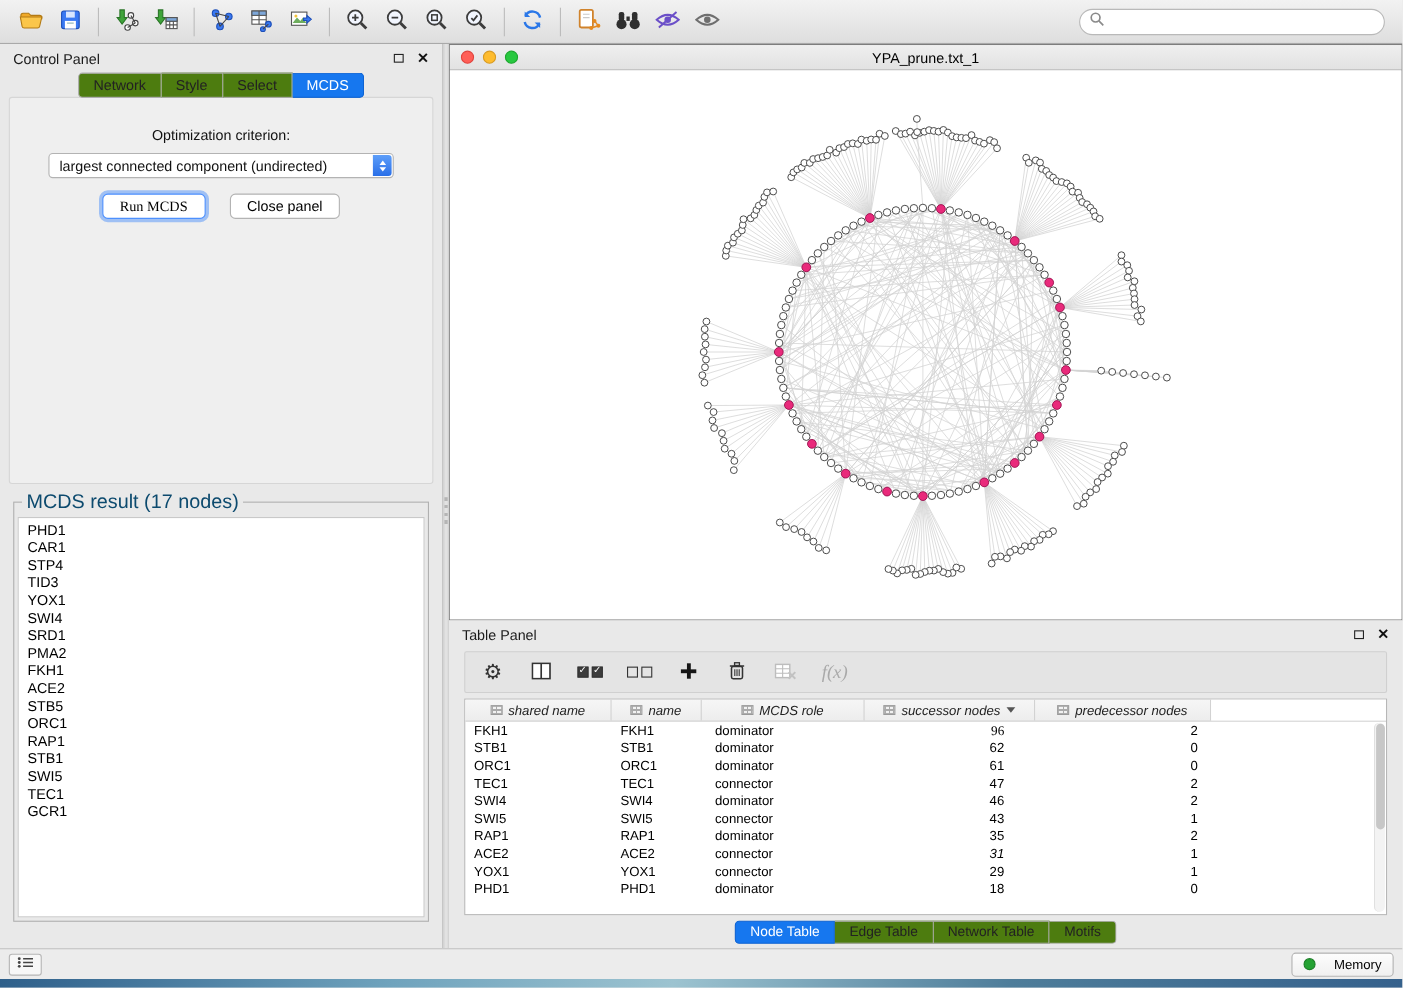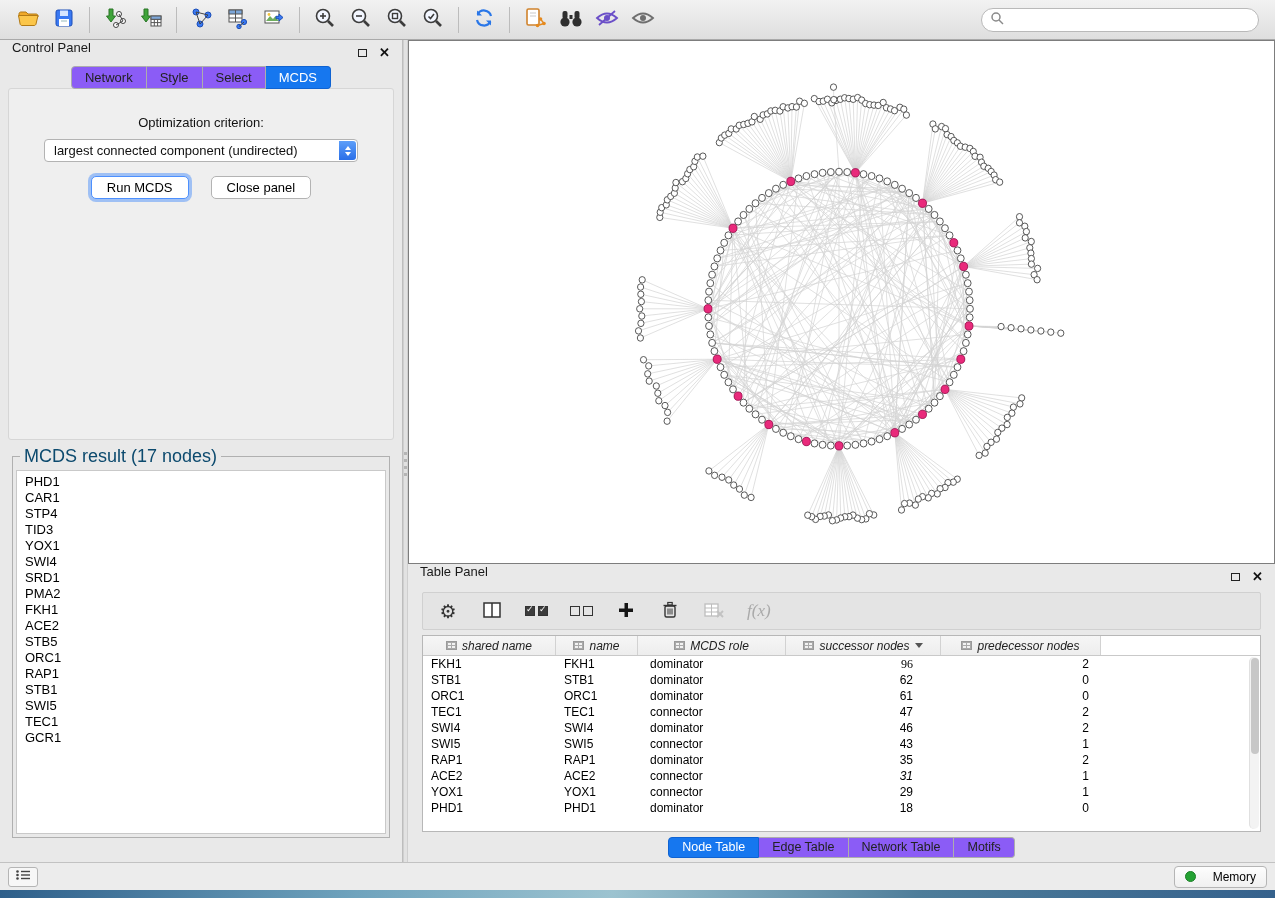--- a/index.html
+++ b/index.html
@@ -18,41 +18,41 @@
   .search{margin-left:auto;width:278px;height:24px;background:#fff;border:1px solid #b9b9b9;
     border-radius:12px;display:flex;align-items:center;padding:0 8px;gap:5px;margin-right:6px;}
   .search input{border:none;outline:none;flex:1;font-size:12px;background:transparent;font-family:"Liberation Sans",sans-serif;}
   
   .main{position:absolute;top:40px;left:0;right:0;bottom:36px;display:flex;}
   .vsplit{width:5px;background:#e2e2e2;border-left:1px solid #cfcfcf;border-right:1px solid #cfcfcf;position:relative;}
   .vsplit::after{content:"";position:absolute;left:0;top:412px;width:3px;height:26px;
     background:repeating-linear-gradient(#b5b5b5 0 3px,transparent 3px 7px);}
   
   .control-panel{width:403px;background:#e9e9e9;display:flex;flex-direction:column;border-right:1px solid #bdbdbd;}
-  .panel-header{height:26px;display:flex;padding:0 12px;font-size:13px;color:#1a1a1a;}
+  .panel-header{height:26px;display:flex;align-items:center;padding:0 12px;font-size:13px;color:#1a1a1a;}
   .win-icons{margin-left:auto;display:flex;align-items:center;gap:12px;}
   .win-sq{width:9px;height:8px;border:1.5px solid #222;display:inline-block;}
   .win-x{font-size:13px;font-weight:bold;color:#111;line-height:10px;}
   .seg{display:flex;justify-content:center;position:relative;z-index:2;}
-  .seg .tab{padding:3px 13px;font-size:13px;background:#8b5cf6;border:1px solid #adadad;border-left:none;cursor:pointer;color:#222;}
+  .seg .tab{padding:3px 13px;font-size:13px;background:#4d7c0f;border:1px solid #adadad;border-left:none;cursor:pointer;color:#222;}
   .seg .tab:first-child{border-left:1px solid #adadad;border-radius:4px 0 0 4px;}
   .seg .tab:last-child{border-radius:0 4px 4px 0;}
   .seg .tab.active{background:#1677ef;border-color:#0f63d2;color:#fff;}
   .tab-content{margin:-1px 8px 6px;background:#efefef;border:1px solid #d6d6d6;border-radius:3px;
     height:352px;padding-top:26px;text-align:center;}
   .opt-label{font-size:13px;margin-bottom:9px;color:#111;}
   .dropdown{width:314px;height:23px;margin:0 auto;background:#fff;border:1px solid #b3b3b3;border-radius:4px;
     display:flex;align-items:center;font-size:13px;padding-left:9px;position:relative;cursor:pointer;text-align:left;}
   .stepper{position:absolute;right:1px;top:1px;bottom:1px;width:17px;border-radius:0 3px 3px 0;
     background:linear-gradient(#5d9ef9,#2a6fe8);display:flex;flex-direction:column;align-items:center;justify-content:center;gap:2px;}
   .arr-up{width:0;height:0;border-left:3.5px solid transparent;border-right:3.5px solid transparent;border-bottom:4px solid #fff;}
   .arr-dn{width:0;height:0;border-left:3.5px solid transparent;border-right:3.5px solid transparent;border-top:4px solid #fff;}
   .btn-row{margin-top:14px;display:flex;justify-content:center;gap:22px;}
   .btn{height:23px;padding:0 15px;font-size:13px;background:#fff;border:1px solid #b3b3b3;border-radius:5px;cursor:pointer;font-family:"Liberation Sans",sans-serif;}
-  .btn.focus{border-color:#4d90fe;box-shadow:0 0 0 3px rgba(80,145,250,.5);}
+  .btn.focus{border-color:#4d90fe;box-shadow:0 0 0 3px rgba(80,145,250,.5);font-family:Liberation Serif, serif;}
   .cp-fieldset{margin:0 12px 24px;border:1px solid #b0b0b0;flex:1;display:flex;flex-direction:column;padding:3px;background:#e9e9e9;}
   .cp-fieldset legend{font-size:18px;padding:0 4px;margin-left:4px;color:#0c4a6e;}
   .result-list{flex:1;background:#fff;border:1px solid #c9c9c9;overflow:hidden;padding:3px 8px;}
   .result-item{font-size:13px;line-height:16px;color:#000;}
   
   .right-col{flex:1;display:flex;flex-direction:column;}
   .net-window{height:524px;display:flex;flex-direction:column;border:1px solid #7d7d7d;}
   .net-titlebar{height:23px;background:linear-gradient(#efefef,#e2e2e2);border-bottom:1px solid #b5b5b5;
     display:flex;align-items:center;position:relative;padding:0 10px;}
   .tl{width:12px;height:12px;border-radius:50%;margin-right:8px;display:inline-block;}
@@ -308,20 +308,26 @@
           <div class="result-item">GCR1</div>
         </div>
     </fieldset>
   </div>
 
   <div class="vsplit"></div>
 
   <div class="right-col">
 
     <div class="net-window">
+      <div class="net-titlebar">
+        <span class="tl red"></span>
+        <span class="tl yellow"></span>
+        <span class="tl green"></span>
+        <span class="net-title">YPA_prune.txt_1</span>
+      </div>
       <div class="net-canvas">
         <svg id="netsvg" preserveAspectRatio="none" viewBox="0 0 865 499">
             <g stroke="#b0b0b0" stroke-width="0.7" opacity="0.55">
               <line x1="324.0" y1="179.0" x2="405.5" y2="384.7"></line>
               <line x1="493.1" y1="141.2" x2="405.5" y2="384.7"></line>
               <line x1="353.0" y1="362.0" x2="470.5" y2="380.6"></line>
               <line x1="446.4" y1="386.0" x2="319.4" y2="185.8"></line>
               <line x1="500.2" y1="366.6" x2="315.2" y2="319.1"></line>
               <line x1="311.5" y1="311.8" x2="540.6" y2="185.8"></line>
               <line x1="544.8" y1="192.9" x2="560.0" y2="272.4"></line>

